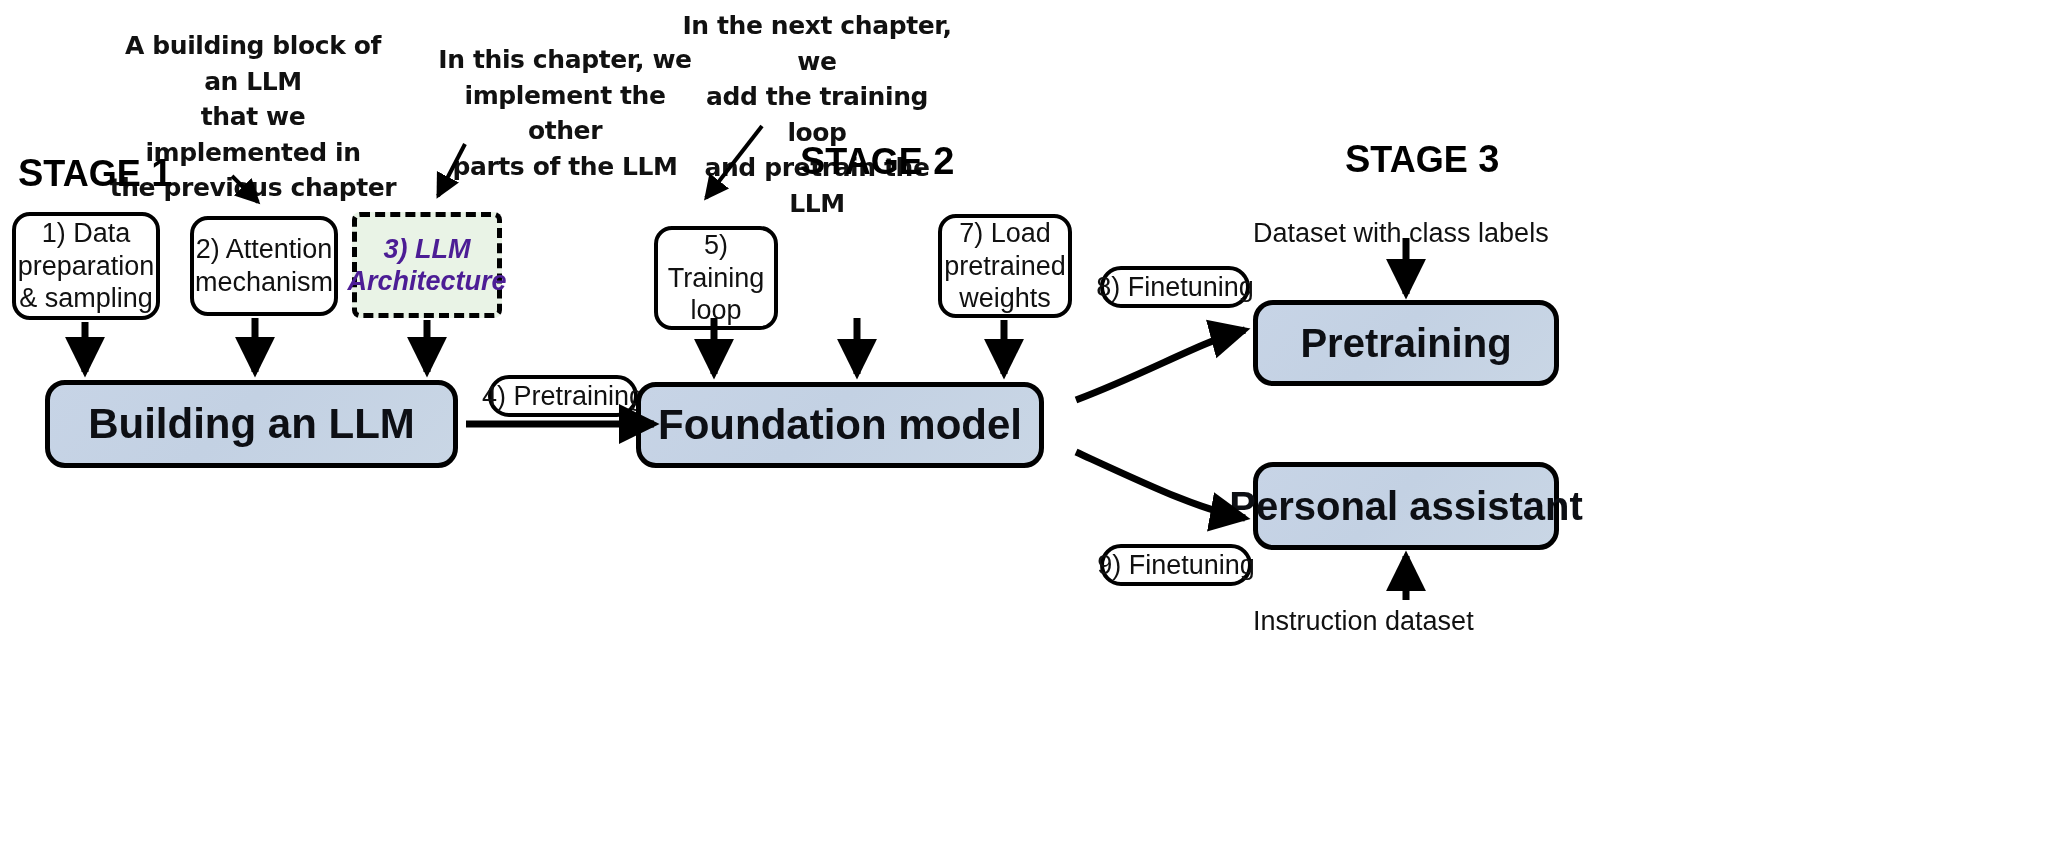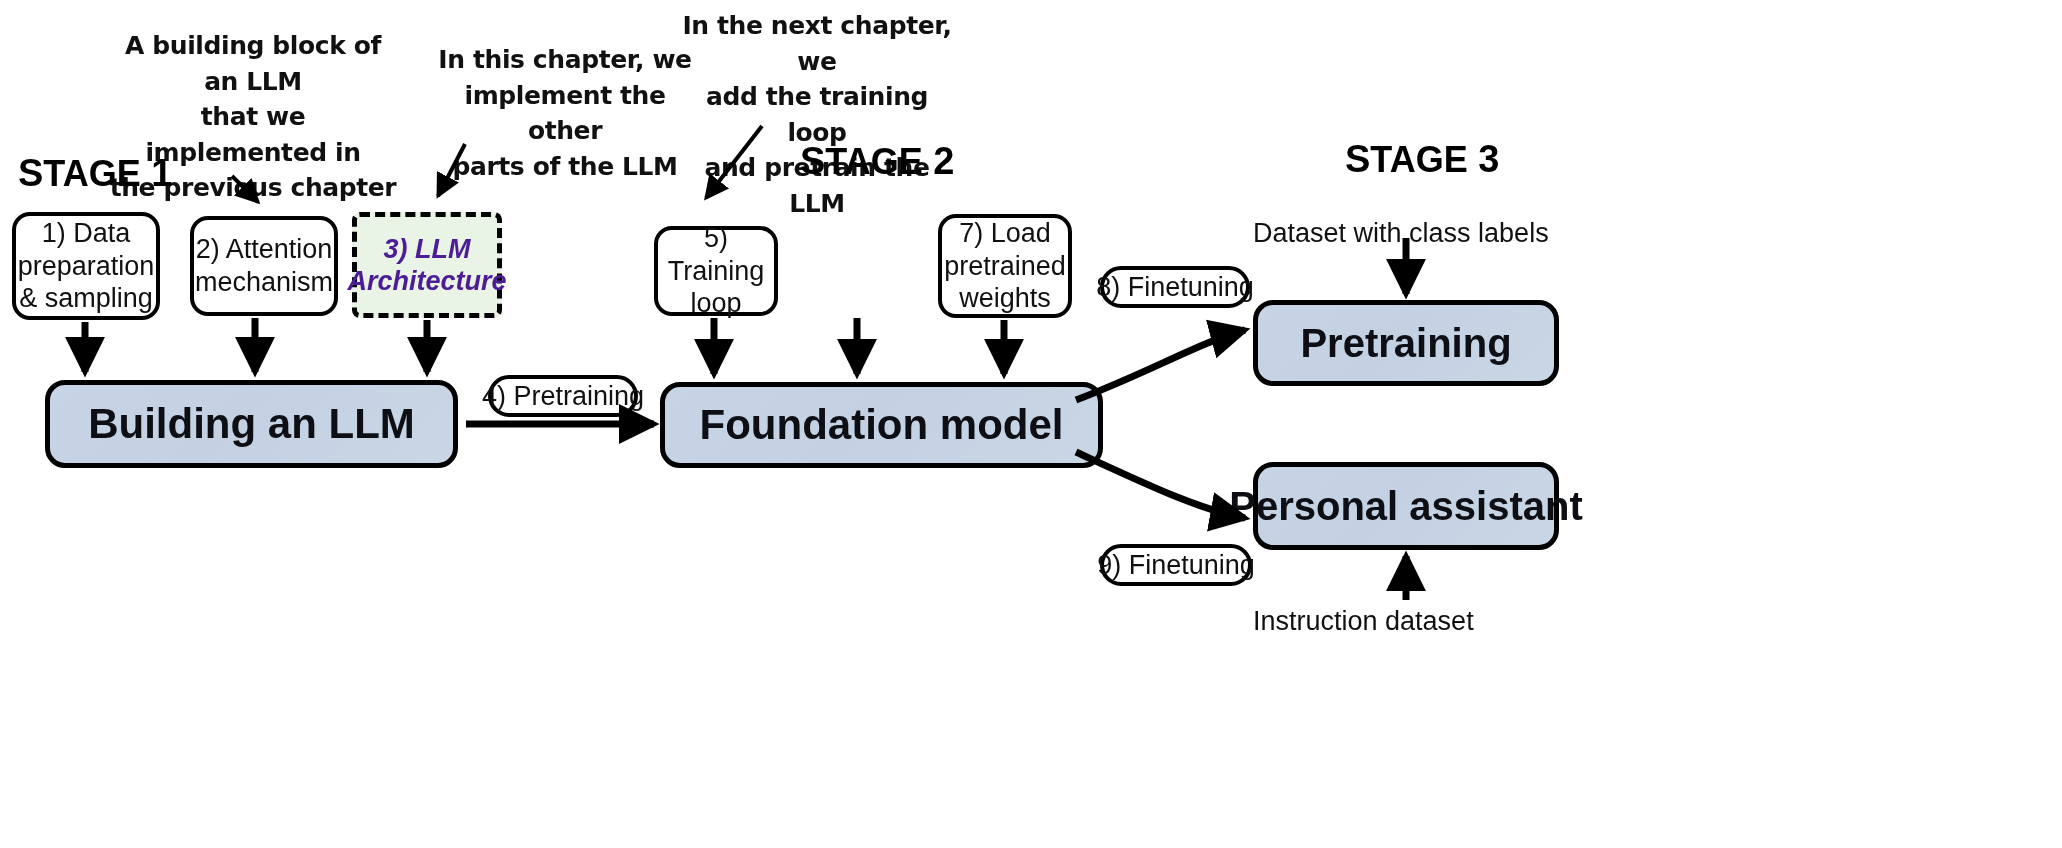--- a/index.html
+++ b/index.html
@@ -123,37 +123,37 @@
   <div class="abs stepbox" style="left:12px;top:212px;width:148px;height:108px;">1) Data
 preparation
 &amp; sampling</div>
 
   <div class="abs stepbox" style="left:182px;top:216px;width:148px;height:100px;margin-left:8px;">2) Attention
 mechanism</div>
 
   <div class="abs dashbox" style="left:352px;top:212px;width:150px;height:106px;">3) LLM
 Architecture</div>
 
-  <div class="abs stepbox" style="left:654px;top:226px;width:124px;height:90px;">5) Training
+  <div class="abs stepbox" style="left:654px;top:226px;width:124px;height:104px;">5) Training
 loop</div>
 
 
   <div class="abs stepbox" style="left:938px;top:214px;width:134px;height:104px;">7) Load
 pretrained
 weights</div>
 
   <div class="abs pill" style="left:488px;top:375px;width:150px;height:42px;">4) Pretraining</div>
 
   <div class="abs pill" style="left:1100px;top:266px;width:150px;height:42px;">8) Finetuning</div>
 
   <div class="abs pill" style="left:1100px;top:544px;width:152px;height:42px;">9) Finetuning</div>
 
   <div class="abs bluebox" style="left:45px;top:380px;width:413px;height:88px;font-size:42px;">Building an LLM</div>
 
-  <div class="abs bluebox" style="left:660px;top:382px;width:443px;height:86px;font-size:42px;">Foundation model</div>
+  <div class="abs bluebox" style="left:636px;top:382px;width:408px;height:86px;font-size:42px;">Foundation model</div>
 
   <div class="abs bluebox" style="left:1253px;top:300px;width:306px;height:86px;font-size:40px;">Pretraining</div>
 
   <div class="abs bluebox" style="left:1253px;top:462px;width:306px;height:88px;font-size:40px;">Personal assistant</div>
 
   <div class="abs caption" style="left:1253px;top:218px;width:306px;">Dataset with class labels</div>
 
   <div class="abs caption" style="left:1253px;top:606px;width:306px;">Instruction dataset</div>
 
   <svg class="overlay" viewBox="0 0 2062 848" preserveAspectRatio="none">

